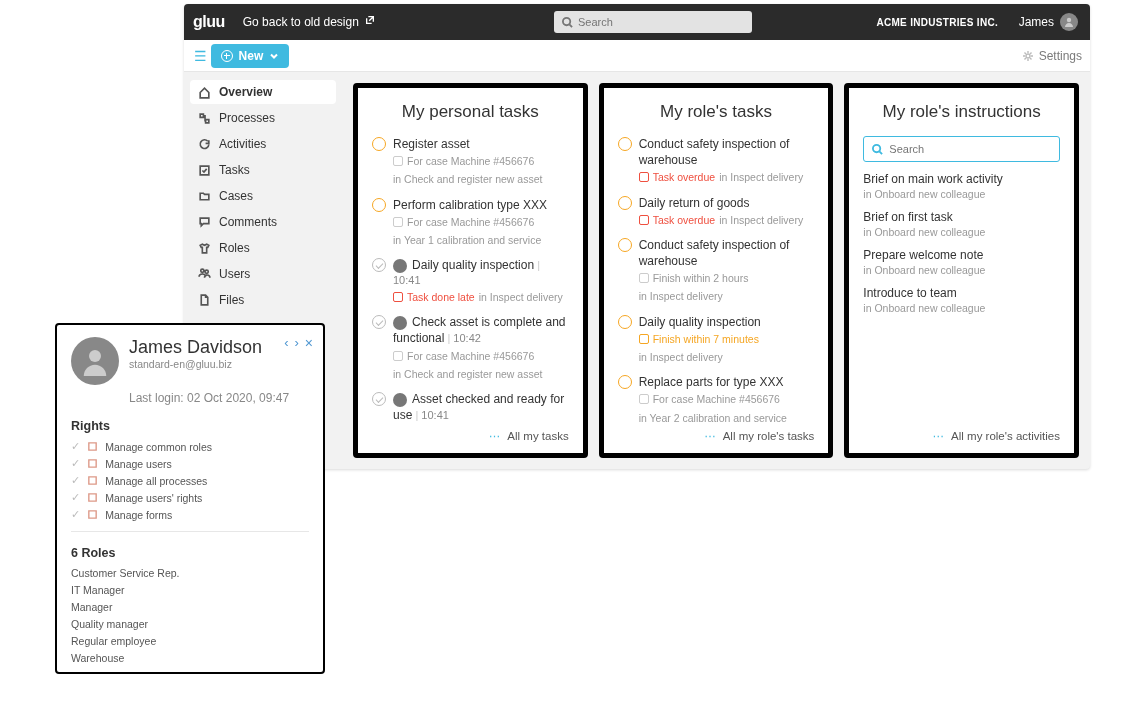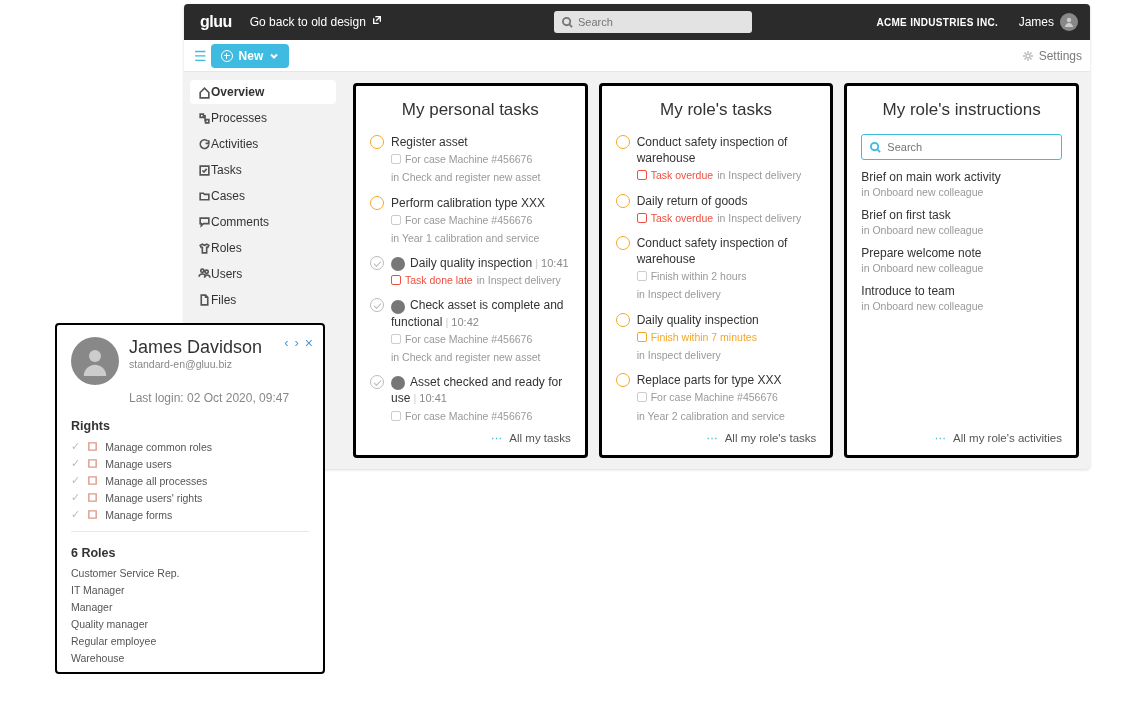--- a/index.html
+++ b/index.html
@@ -1,43 +1,43 @@
 <!DOCTYPE html>
 <html><head>
   <meta charset="utf-8">
   <style>
     * { margin:0; padding:0; box-sizing:border-box; font-family:"Segoe UI",Arial,sans-serif; }
     body { background:#fff; width:1140px; height:702px; position:relative; overflow:hidden; }
     .app { position:absolute; left:184px; top:4px; width:906px; height:465px; background:#f2f2f2; border-radius:4px; overflow:hidden; box-shadow:0 1px 3px rgba(0,0,0,0.15); }
-    .topbar { height:36px; background:#2b2b2b; color:#fff; display:flex; align-items:center; padding:0 12px; }
+    .topbar { height:36px; background:#2b2b2b; color:#fff; display:flex; align-items:center; padding:0 5px; }
     .logo { font-weight:700; font-size:16px; letter-spacing:-0.5px; margin-left:4px; }
     .olddes { font-size:12px; margin-left:18px; display:flex; align-items:flex-start; gap:6px; cursor:pointer; }
     .searchbar { position:absolute; left:370px; width:198px; height:22px; background:#e3e3e3; border-radius:3px; display:flex; align-items:center; padding:0 8px; }
     .searchbar input { border:none; background:transparent; font-size:11px; outline:none; flex:1; color:#555; }
     .mag { width:11px; height:11px; stroke:#777; fill:none; stroke-width:2; margin-right:5px; }
     .company { position:absolute; right:92px; font-size:10px; font-weight:600; letter-spacing:0.3px; }
     .userblk { position:absolute; right:12px; font-size:12px; display:flex; align-items:center; gap:6px; }
     .avtop { width:18px; height:18px; border-radius:50%; background:#888; display:flex; align-items:center; justify-content:center; }
     .subbar { height:32px; background:#fff; border-bottom:1px solid #e6e6e6; display:flex; align-items:center; padding:0 8px; }
     .hamb { color:#3fbae0; font-size:14px; margin:0 4px 0 2px; cursor:pointer; }
     .newbtn { background:#3fbae0; color:#fff; font-size:12px; font-weight:600; border:none; border-radius:4px; padding:5px 10px; display:flex; align-items:center; gap:6px; cursor:pointer; }
     .newbtn .plus { width:12px; height:12px; border:1.3px solid #fff; border-radius:50%; position:relative; }
     .newbtn .plus:before, .newbtn .plus:after { content:""; position:absolute; background:#fff; }
     .newbtn .plus:before { left:2px; top:4.3px; width:6px; height:1.3px; }
     .newbtn .plus:after { left:4.3px; top:2px; width:1.3px; height:6px; }
     .chev { width:10px; height:10px; stroke:#fff; fill:none; stroke-width:2; }
     .settings { margin-left:auto; font-size:12px; color:#7a7a7a; display:flex; align-items:center; gap:5px; cursor:pointer; }
     .gear { width:12px; height:12px; stroke:#bbb; fill:none; stroke-width:1.4; }
     .content { display:flex; height:calc(100% - 68px); }
     .sidebar { width:158px; background:#f2f2f2; padding:8px 6px 0 6px; }
-    .sideitem { display:flex; align-items:center; padding:5px 8px; font-size:12px; color:#333; cursor:pointer; border-radius:4px; margin-bottom:2px; }
+    .sideitem { display:flex; align-items:center; gap:8px; padding:5px 8px; font-size:12px; color:#333; cursor:pointer; border-radius:4px; margin-bottom:2px; }
     .sideitem.active { background:#fff; font-weight:600; }
     .sic { width:13px; height:13px; stroke:#555; fill:none; stroke-width:1.5; flex-shrink:0; }
     .workspace { flex:1; display:flex; gap:11px; padding:11px; }
-    .panel { background:#fff; border:3px solid #000000; border-radius:4px; flex:1; display:flex; flex-direction:column; padding:14px 14px 10px 14px; }
+    .panel { background:#fff; border:5px solid #000000; border-radius:4px; flex:1; display:flex; flex-direction:column; padding:14px 14px 10px 14px; }
     .ptitle { font-size:17px; color:#333; text-align:center; margin-bottom:14px; font-weight:400; }
     .psearch { border:1px solid #3fbae0; border-radius:3px; height:26px; display:flex; align-items:center; padding:0 8px; margin-bottom:10px; }
     .psearch input { border:none; outline:none; font-size:11px; color:#3fbae0; flex:1; }
     .psearch .mag2 { width:11px; height:11px; stroke:#3fbae0; fill:none; stroke-width:2; margin-right:6px; }
     .tlist { flex:1; overflow:hidden; }
     .task { display:flex; gap:7px; margin-bottom:10px; font-size:11px; line-height:1.35; }
     .circ { width:14px; height:14px; border:1.8px solid #f6a623; border-radius:50%; flex-shrink:0; margin-top:1px; }
     .circ.done { border-color:#bbb; position:relative; }
     .circ.done:after { content:""; position:absolute; left:2.5px; top:4px; width:6px; height:3px; border-left:1.5px solid #bbb; border-bottom:1.5px solid #bbb; transform:rotate(-45deg); }
     .tbody { flex:1; }

